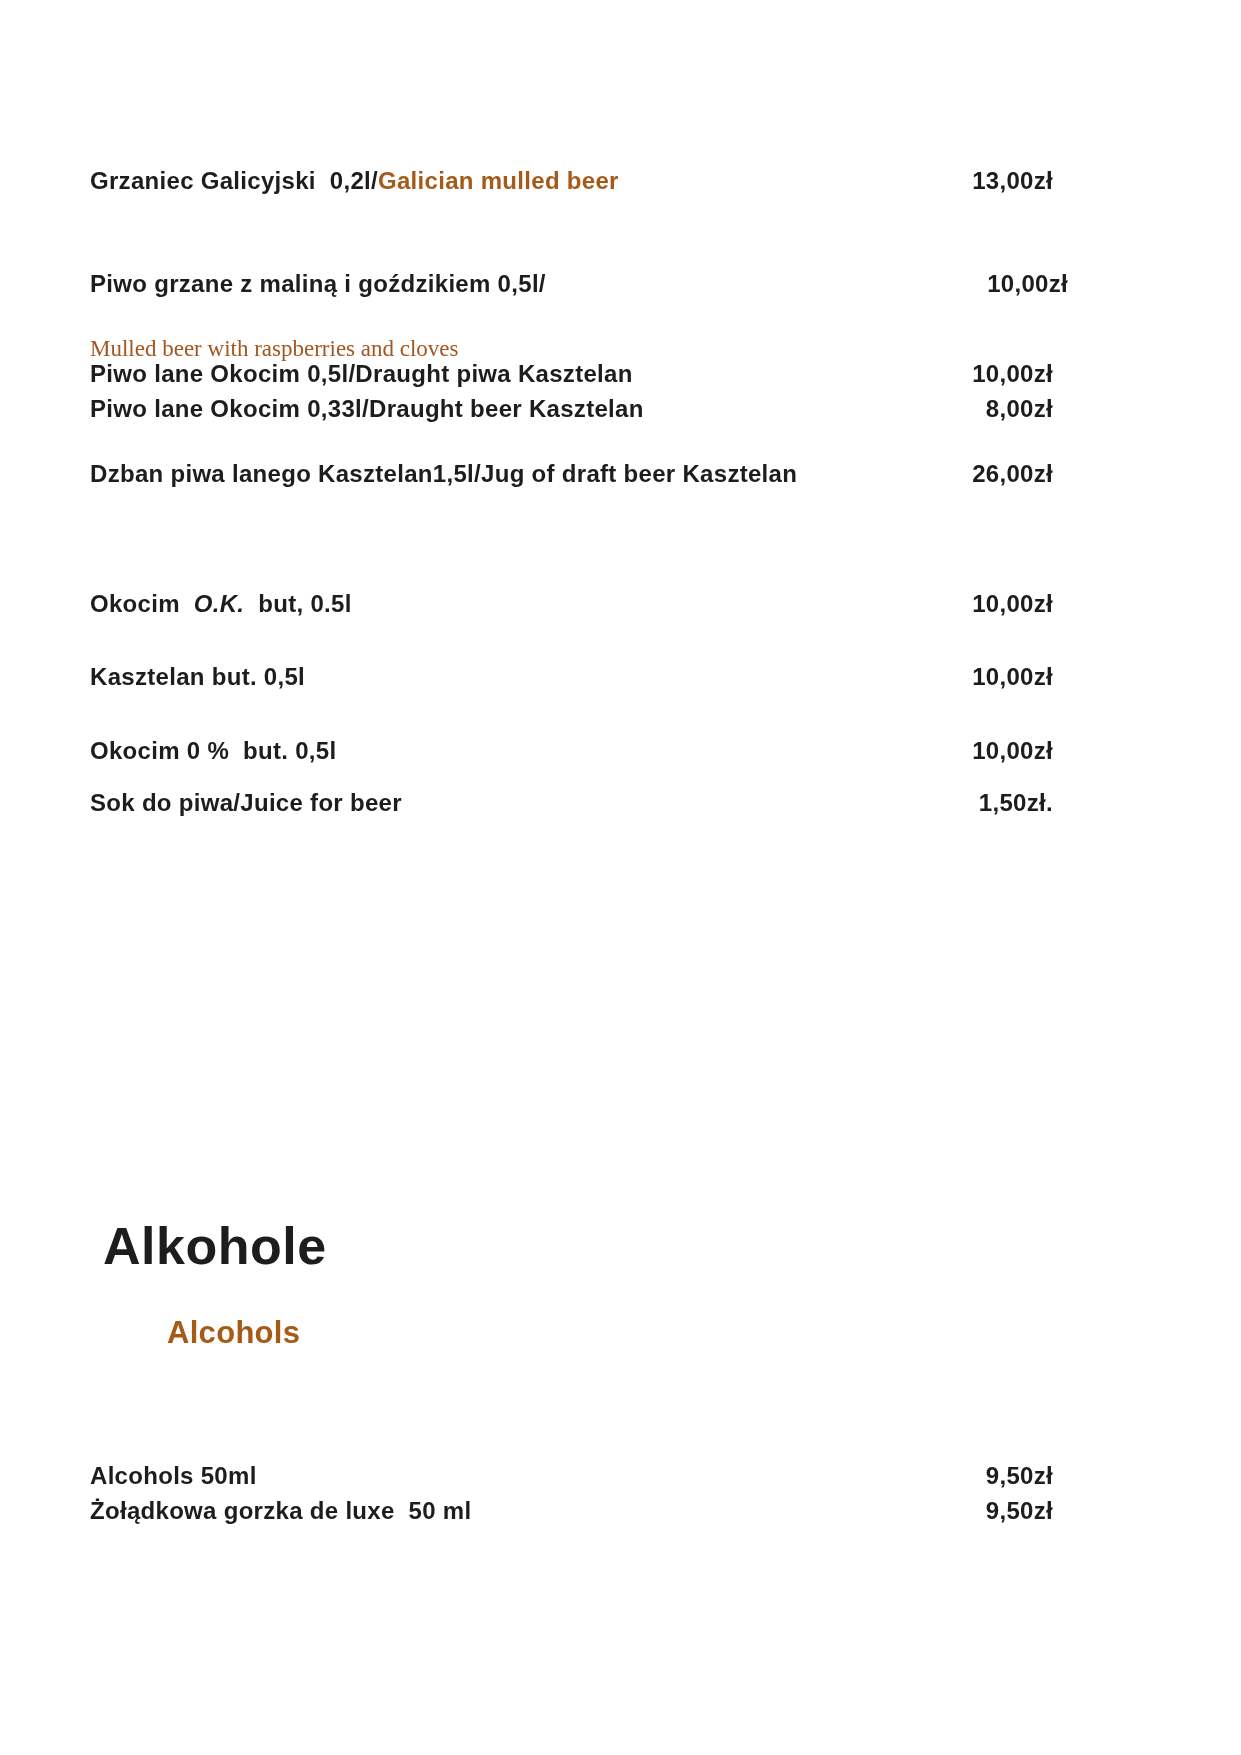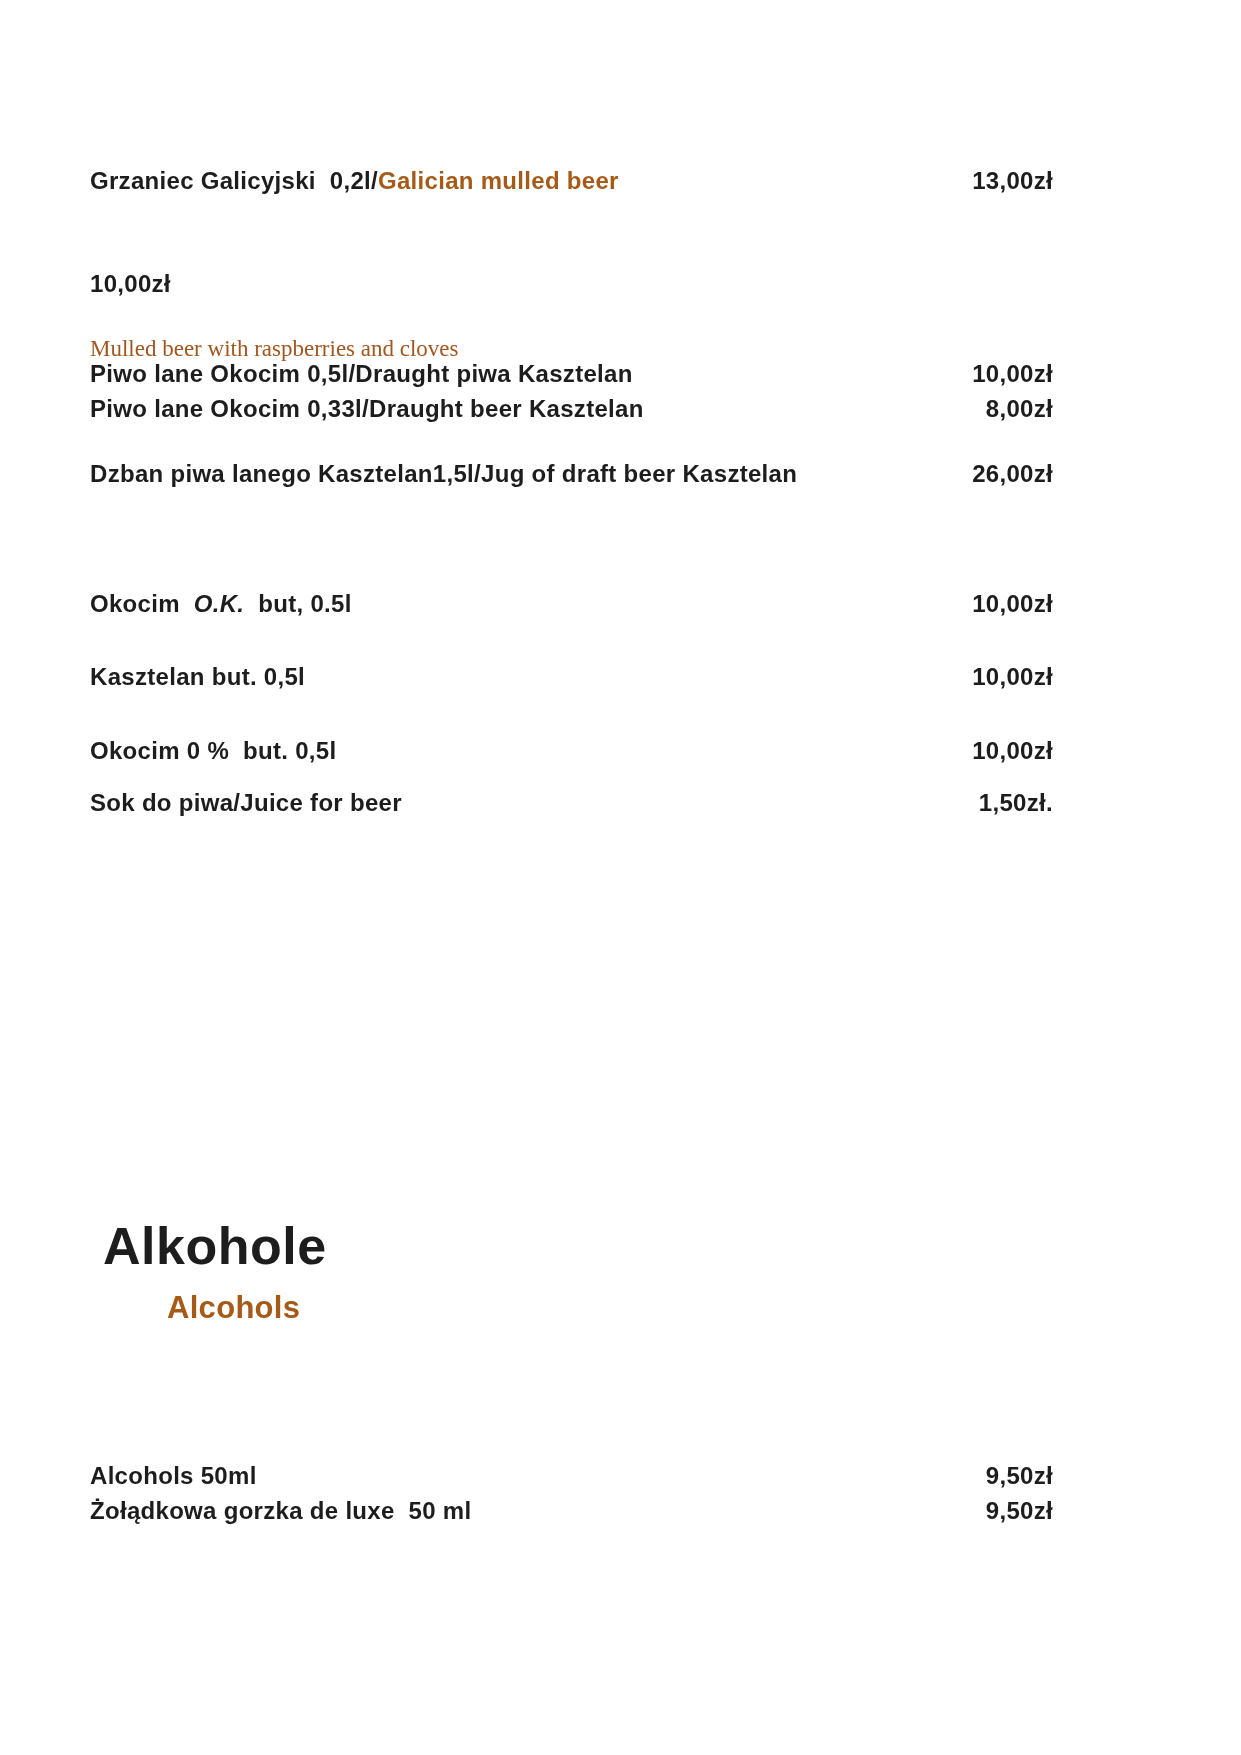--- a/index.html
+++ b/index.html
@@ -54,33 +54,35 @@
     letter-spacing: 0.5px;
   }
   .section-subtitle {
     position: absolute;
     left: 167px;
     font-size: 31px;
     font-weight: bold;
     line-height: 36px;
     color: var(--accent-color, #a65a18);
     letter-spacing: 0.3px;
+    margin-top: 25px;
   }
 </style>
 </head>
 <body>
 
 <div class="page" style="--text-color: #1d1d1d; --accent-color: #a65a18; --subtitle-color: #a4561f; background: rgb(255, 255, 255);">
 
   <div class="row" style="top:163px">
     <span class="name"><span>Grzaniec Galicyjski  0,2l/</span><span class="accent">Galician mulled beer</span></span>
     <span class="price">13,00zł</span>
   </div>
 
   <div class="row row-wide" style="top:266px">
+    <span class="name">Piwo grzane z maliną i goździkiem 0,5l/</span>
     <span class="price">10,00zł</span>
   </div>
   <div class="subtitle" style="top:300px">Mulled beer with raspberries and cloves</div>
 
   <div class="row" style="top:356px">
     <span class="name">Piwo lane Okocim 0,5l/Draught piwa Kasztelan</span>
     <span class="price">10,00zł</span>
   </div>
 
   <div class="row" style="top:391px">

